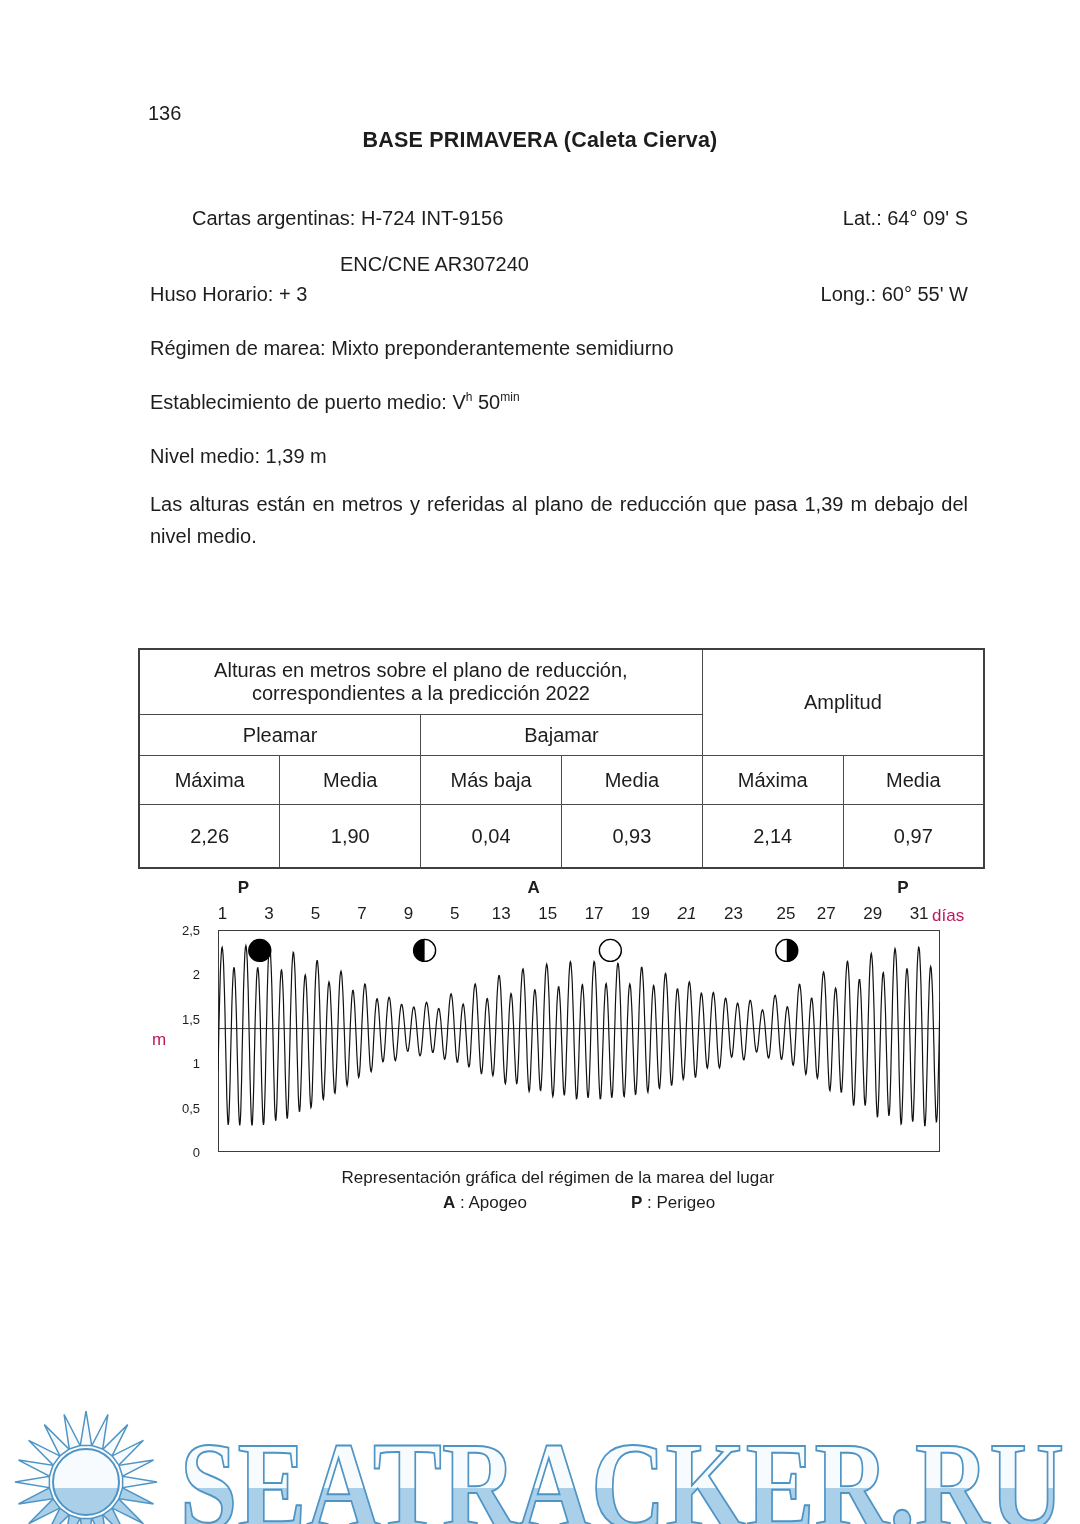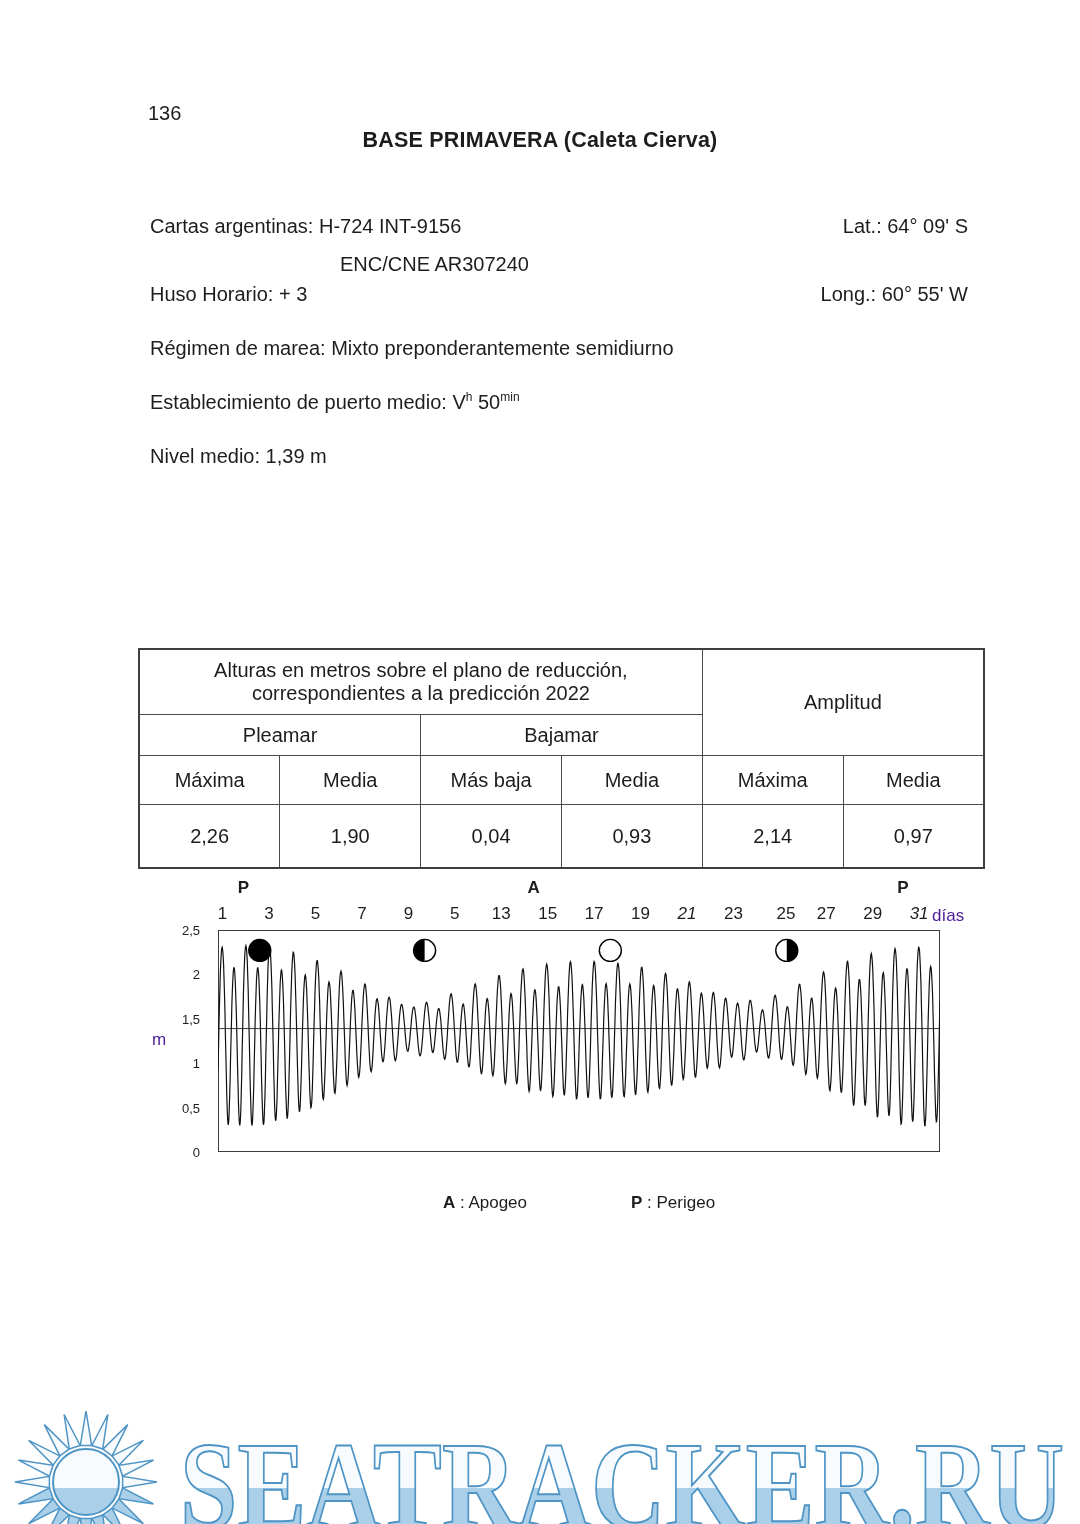--- a/index.html
+++ b/index.html
@@ -31,21 +31,21 @@
     border:2px solid #3f3f3f;
   }
   .tide-table td{border:1px solid #4a4a4a;text-align:center;vertical-align:middle;padding:4px 6px;}
   .r-hdr td{height:56px;}
   .r-grp td{height:32px;}
   .r-cols td{height:40px;}
   .r-vals td{height:54px;}
 
   
   .chart{left:0;top:878px;width:1080px;height:350px;}
-  .chart .lbl{position:absolute;font-size:17px;color:#4c1d95;}
+  .chart .lbl{position:absolute;font-size:17px;color:#be185d;}
   #markers,#xticks{position:absolute;left:218px;top:0;width:722px;height:20px;}
   #xticks{top:26px;}
   .xtick,.marker{position:absolute;transform:translateX(-50%);font-size:17px;white-space:nowrap;}
   .marker{font-weight:bold;}
   #yticks{position:absolute;left:140px;top:52px;width:60px;height:222px;}
   .ytick{position:absolute;right:0;transform:translateY(-50%);font-size:13px;}
   #plot-wrap{position:absolute;left:218px;top:52px;width:722px;height:222px;}
   .chart-caption{position:absolute;left:178px;top:290px;width:760px;text-align:center;font-size:17px;}
   .chart-legend{position:absolute;left:218px;top:315px;width:722px;display:flex;justify-content:center;gap:104px;font-size:17px;}
 
@@ -53,38 +53,39 @@
   .watermark{left:8px;top:1408px;width:1064px;height:148px;}
 </style>
 </head>
 <body>
 
 <div class="page">
 
   <div class="abs page-number">136</div>
   <div class="abs doc-title">BASE PRIMAVERA (Caleta Cierva)</div>
 
-  <div class="abs inforow fs20" style="top:214px;">
+  <div class="abs inforow fs20" style="top:206px;margin-left:42px;">
     <span>Cartas argentinas: H-724 INT-9156</span>
     <span>Lat.: 64° 09' S</span>
   </div>
   <div class="abs enc-line fs20">ENC/CNE AR307240</div>
   <div class="abs inforow fs20" style="top:282px;">
     <span>Huso Horario: + 3</span>
     <span>Long.: 60° 55' W</span>
   </div>
 
   <div class="abs fs20" style="left:150px;top:336px;">Régimen de marea: Mixto preponderantemente semidiurno</div>
 
   <div class="abs fs20" style="left:150px;top:390px;">
     <span>Establecimiento de puerto medio: V</span><sup class="small">h</sup><span> 50</span><sup class="small">min</sup>
   </div>
 
   <div class="abs fs20" style="left:150px;top:444px;">Nivel medio: 1,39 m</div>
 
+  <div class="abs para fs20" style="top:488px;">Las alturas están en metros y referidas al plano de reducción que pasa 1,39 m debajo del nivel medio.</div>
 
   <table class="tide-table">
     <tbody>
         <tr class="r-hdr">
       <td colspan="4">Alturas en metros sobre el plano de reducción, correspondientes a la predicción 2022</td>
       <td colspan="2" rowspan="2">Amplitud</td>
     </tr>
     <tr class="r-grp">
       <td colspan="2">Pleamar</td>
       <td colspan="2">Bajamar</td>
@@ -123,21 +124,21 @@
         <span class="xtick" style="left: 236.8px;">5</span>
         <span class="xtick" style="left: 283.2px;">13</span>
         <span class="xtick" style="left: 329.7px;">15</span>
         <span class="xtick" style="left: 376.1px;">17</span>
         <span class="xtick" style="left: 422.5px;">19</span>
         <span class="xtick" style="left: 469px; font-style: italic;">21</span>
         <span class="xtick" style="left: 515.4px;">23</span>
         <span class="xtick" style="left: 568px;">25</span>
         <span class="xtick" style="left: 608.2px;">27</span>
         <span class="xtick" style="left: 654.7px;">29</span>
-        <span class="xtick" style="left: 701.1px; font-style: italic;">31</span>
+        <span class="xtick" style="left: 701.1px;">31</span>
       </div>
     <span class="lbl" style="left:932px;top:28px;">días</span>
     <div id="yticks">
         <span class="ytick" style="top: 222px;">0</span>
         <span class="ytick" style="top: 177.6px;">0,5</span>
         <span class="ytick" style="top: 133.2px;">1</span>
         <span class="ytick" style="top: 88.8px;">1,5</span>
         <span class="ytick" style="top: 44.4px;">2</span>
         <span class="ytick" style="top: 0px;">2,5</span>
       </div>
@@ -154,20 +155,21 @@
             <path d="M 206.61736334405143 9.423999999999992 A 11 11 0 0 0 206.61736334405143 31.423999999999992 Z" fill="#000"></path>
           </g>
           <g>
             <circle cx="392.34083601286176" cy="20.423999999999992" r="11" fill="#fff" stroke="#000" stroke-width="1.4"></circle>
           </g>
           <g>
             <circle cx="568.7781350482315" cy="20.423999999999992" r="11" fill="#fff" stroke="#000" stroke-width="1.4"></circle>
             <path d="M 568.7781350482315 9.423999999999992 A 11 11 0 0 1 568.7781350482315 31.423999999999992 Z" fill="#000"></path>
           </g>
         </svg></div>
+    <div class="chart-caption">Representación gráfica del régimen de la marea del lugar</div>
     <div class="chart-legend">
       <span><span class="bold">A</span><span> : Apogeo</span></span>
       <span><span class="bold">P</span><span> : Perigeo</span></span>
     </div>
   </div>
 
   <div class="abs watermark">
     <svg width="1064" height="148" viewBox="0 0 1064 148" xmlns="http://www.w3.org/2000/svg">
       <defs>
         <linearGradient id="wmgrad" gradientUnits="userSpaceOnUse" x1="0" y1="22" x2="0" y2="138">

